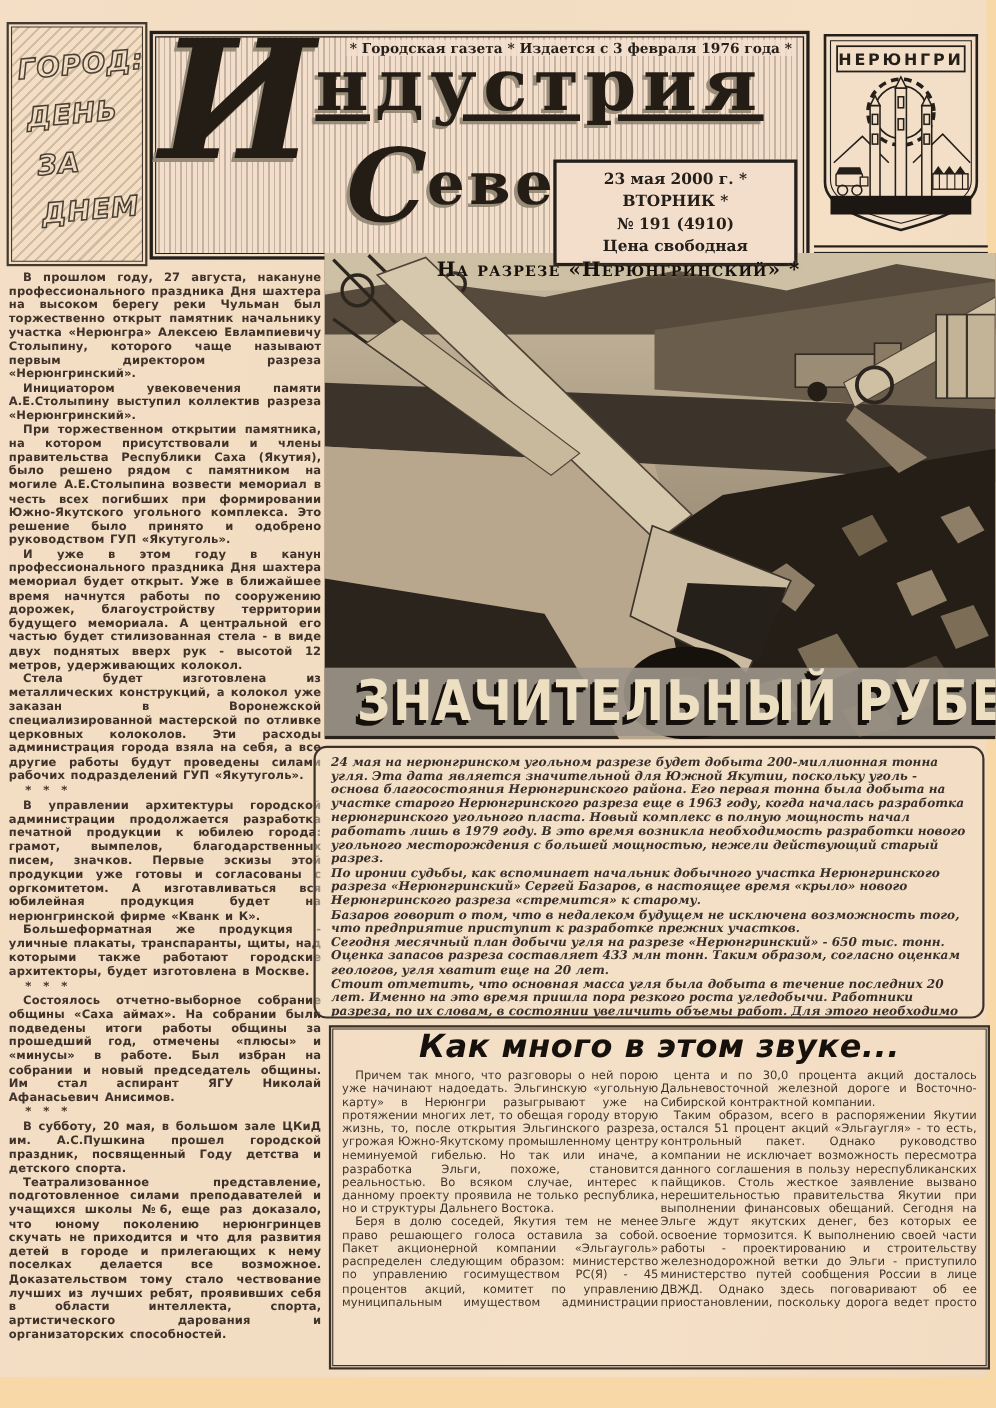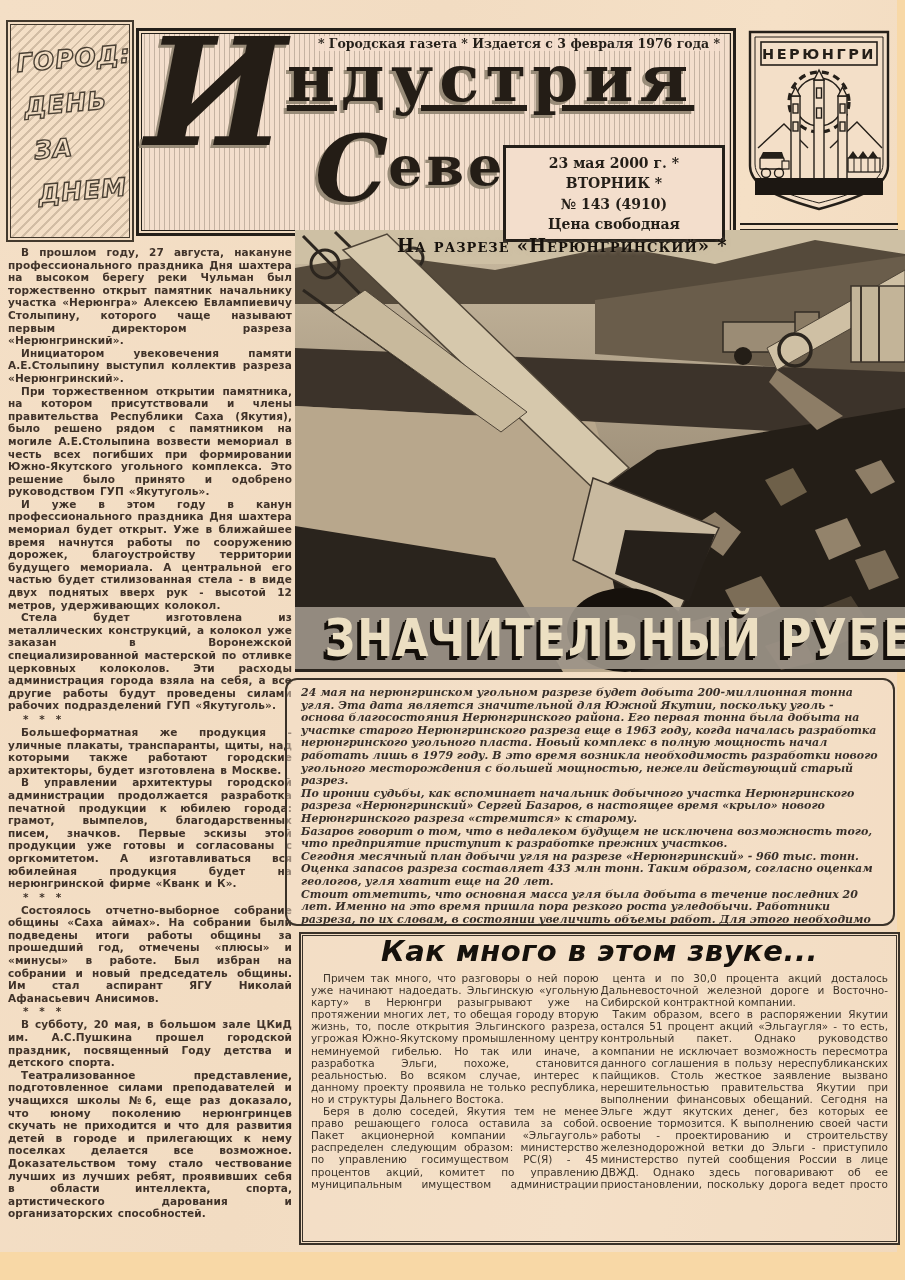--- a/index.html
+++ b/index.html
@@ -132,21 +132,21 @@
         <div class="city-line">ДНЕМ</div>
       </div>
   </div>
 
   <div class="masthead">
     <div class="tagline">* Городская газета * Издается с 3 февраля 1976 года *</div>
     <div class="nt title1"><span class="t-cap">И</span><span class="t-rest">ндустрия</span></div>
     <div class="nt title2"><span class="t-cap">С</span><span class="t-rest">евера</span></div>
     <div class="datebox">
       <div>23 мая 2000 г. * ВТОРНИК *</div>
-      <div>№ 143 (4910)</div>
+      <div>№ 191 (4910)</div>
       <div>Цена свободная</div>
     </div>
   </div>
 
   <div class="emblem">
     <svg width="150" height="186" viewBox="0 0 150 186">
       <path d="M6,4 H144 V138 C144,159 112,171 75,181 C38,171 6,159 6,138 Z" fill="#f3dfc8" stroke="#241f19" stroke-width="2.4"></path>
       <path d="M11,9 H139 V136 C139,155 110,166 75,175 C40,166 11,155 11,136 Z" fill="none" stroke="#241f19" stroke-width="1"></path>
       <rect x="17" y="14" width="116" height="23" fill="none" stroke="#241f19" stroke-width="1.6"></rect>
       <text x="75" y="31" text-anchor="middle" font-family="DejaVu Sans, sans-serif" font-size="14.5" font-weight="bold" letter-spacing="2.5" fill="#241f19">НЕРЮНГРИ</text>
@@ -188,22 +188,22 @@
     <div class="emblem-rule"></div>
   </div>
 
   <div class="left-col">
       <p>В прошлом году, 27 августа, накануне профессионального праздника Дня шахтера на высоком берегу реки Чульман был торжественно открыт памятник начальнику участка «Нерюнгра» Алексею Евлампиевичу Столыпину, которого чаще называют первым директором разреза «Нерюнгринский».</p>
       <p>Инициатором увековечения памяти А.Е.Столыпину выступил коллектив разреза «Нерюнгринский».</p>
       <p>При торжественном открытии памятника, на котором присутствовали и члены правительства Республики Саха (Якутия), было решено рядом с памятником на могиле А.Е.Столыпина возвести мемориал в честь всех погибших при формировании Южно-Якутского угольного комплекса. Это решение было принято и одобрено руководством ГУП «Якутуголь».</p>
       <p>И уже в этом году в канун профессионального праздника Дня шахтера мемориал будет открыт. Уже в ближайшее время начнутся работы по сооружению дорожек, благоустройству территории будущего мемориала. А центральной его частью будет стилизованная стела - в виде двух поднятых вверх рук - высотой 12 метров, удерживающих колокол.</p>
       <p>Стела будет изготовлена из металлических конструкций, а колокол уже заказан в Воронежской специализированной мастерской по отливке церковных колоколов. Эти расходы администрация города взяла на себя, а все другие работы будут проведены силами рабочих подразделений ГУП «Якутуголь».</p>
       <p class="sep">* * *</p>
+      <p>В управлении архитектуры городской администрации продолжается разработка печатной продукции к юбилею города: грамот, вымпелов, благодарственных писем, значков. Первые эскизы этой продукции уже готовы и согласованы с оргкомитетом. А изготавливаться вся юбилейная продукция будет на нерюнгринской фирме «Кванк и К».</p>
       <p>Большеформатная же продукция - уличные плакаты, транспаранты, щиты, над которыми также работают городские архитекторы, будет изготовлена в Москве.</p>
-      <p>В управлении архитектуры городской администрации продолжается разработка печатной продукции к юбилею города: грамот, вымпелов, благодарственных писем, значков. Первые эскизы этой продукции уже готовы и согласованы с оргкомитетом. А изготавливаться вся юбилейная продукция будет на нерюнгринской фирме «Кванк и К».</p>
       <p class="sep">* * *</p>
       <p>Состоялось отчетно-выборное собрание общины «Саха аймах». На собрании были подведены итоги работы общины за прошедший год, отмечены «плюсы» и «минусы» в работе. Был избран на собрании и новый председатель общины. Им стал аспирант ЯГУ Николай Афанасьевич Анисимов.</p>
       <p class="sep">* * *</p>
       <p>В субботу, 20 мая, в большом зале ЦКиД им. А.С.Пушкина прошел городской праздник, посвященный Году детства и детского спорта.</p>
       <p>Театрализованное представление, подготовленное силами преподавателей и учащихся школы №6, еще раз доказало, что юному поколению нерюнгринцев скучать не приходится и что для развития детей в городе и прилегающих к нему поселках делается все возможное. Доказательством тому стало чествование лучших из лучших ребят, проявивших себя в области интеллекта, спорта, артистического дарования и организаторских способностей.</p>
     </div>
 
   <div class="photo">
     <svg width="610" height="442" viewBox="0 0 610 442">
       <defs>
@@ -262,21 +262,21 @@
     <div class="caption">На разрезе «Нерюнгринский» *</div>
     <div class="band">
         <span>ЗНАЧИТЕЛЬНЫЙ РУБЕЖ</span>
       </div>
   </div>
 
   <div class="rubezh-box">
       <p>24 мая на нерюнгринском угольном разрезе будет добыта 200-миллионная тонна угля. Эта дата является значительной для Южной Якутии, поскольку уголь - основа благосостояния Нерюнгринского района. Его первая тонна была добыта на участке старого Нерюнгринского разреза еще в 1963 году, когда началась разработка нерюнгринского угольного пласта. Новый комплекс в полную мощность начал работать лишь в 1979 году. В это время возникла необходимость разработки нового угольного месторождения с большей мощностью, нежели действующий старый разрез.</p>
       <p>По иронии судьбы, как вспоминает начальник добычного участка Нерюнгринского разреза «Нерюнгринский» Сергей Базаров, в настоящее время «крыло» нового Нерюнгринского разреза «стремится» к старому.</p>
       <p>Базаров говорит о том, что в недалеком будущем не исключена возможность того, что предприятие приступит к разработке прежних участков.</p>
-      <p>Сегодня месячный план добычи угля на разрезе «Нерюнгринский» - 960 тыс. тонн.</p>
+      <p>Сегодня месячный план добычи угля на разрезе «Нерюнгринский» - 650 тыс. тонн.</p>
       <p>Оценка запасов разреза составляет 433 млн тонн. Таким образом, согласно оценкам геологов, угля хватит еще на 20 лет.</p>
       <p>Стоит отметить, что основная масса угля была добыта в течение последних 20 лет. Именно на это время пришла пора резкого роста угледобычи. Работники разреза, по их словам, в состоянии увеличить объемы работ. Для этого необходимо своевременное финансирование статьи приобретения запасных частей и новых технологий.</p>
     </div>
 
   <div class="elga-box">
     <div class="elga-sub">Как много в этом звуке...</div>
     <div class="elga-cols">
       <div class="ecol">
           <p>Причем так много, что разговоры о ней порою уже начинают надоедать. Эльгинскую «угольную карту» в Нерюнгри разыгрывают уже на протяжении многих лет, то обещая городу вторую жизнь, то, после открытия Эльгинского разреза, угрожая Южно-Якутскому промышленному центру неминуемой гибелью. Но так или иначе, а разработка Эльги, похоже, становится реальностью. Во всяком случае, интерес к данному проекту проявила не только республика, но и структуры Дальнего Востока.</p>
           <p>Беря в долю соседей, Якутия тем не менее право решающего голоса оставила за собой. Пакет акционерной компании «Эльгауголь» распределен следующим образом: министерство по управлению госимуществом РС(Я) - 45 процентов акций, комитет по управлению муниципальным имуществом администрации Нерюнгри - 2 процента, ГУП «Якут-уголь» - 2 процента, ГГГП «Южякутгеология» - 2 про-</p>

